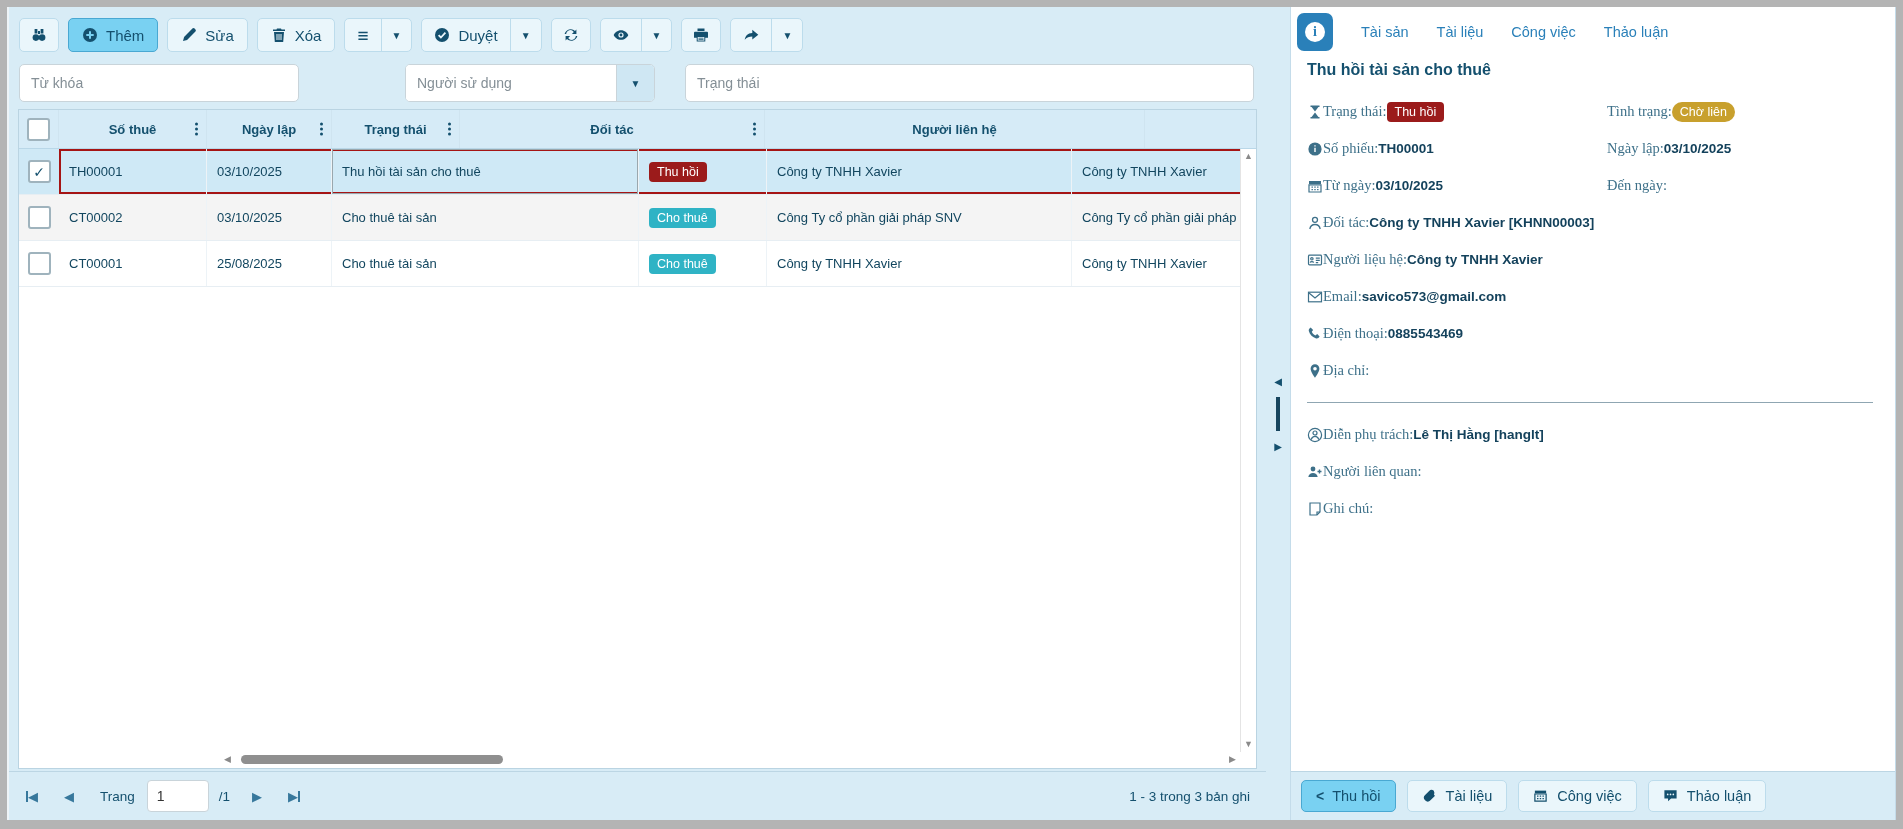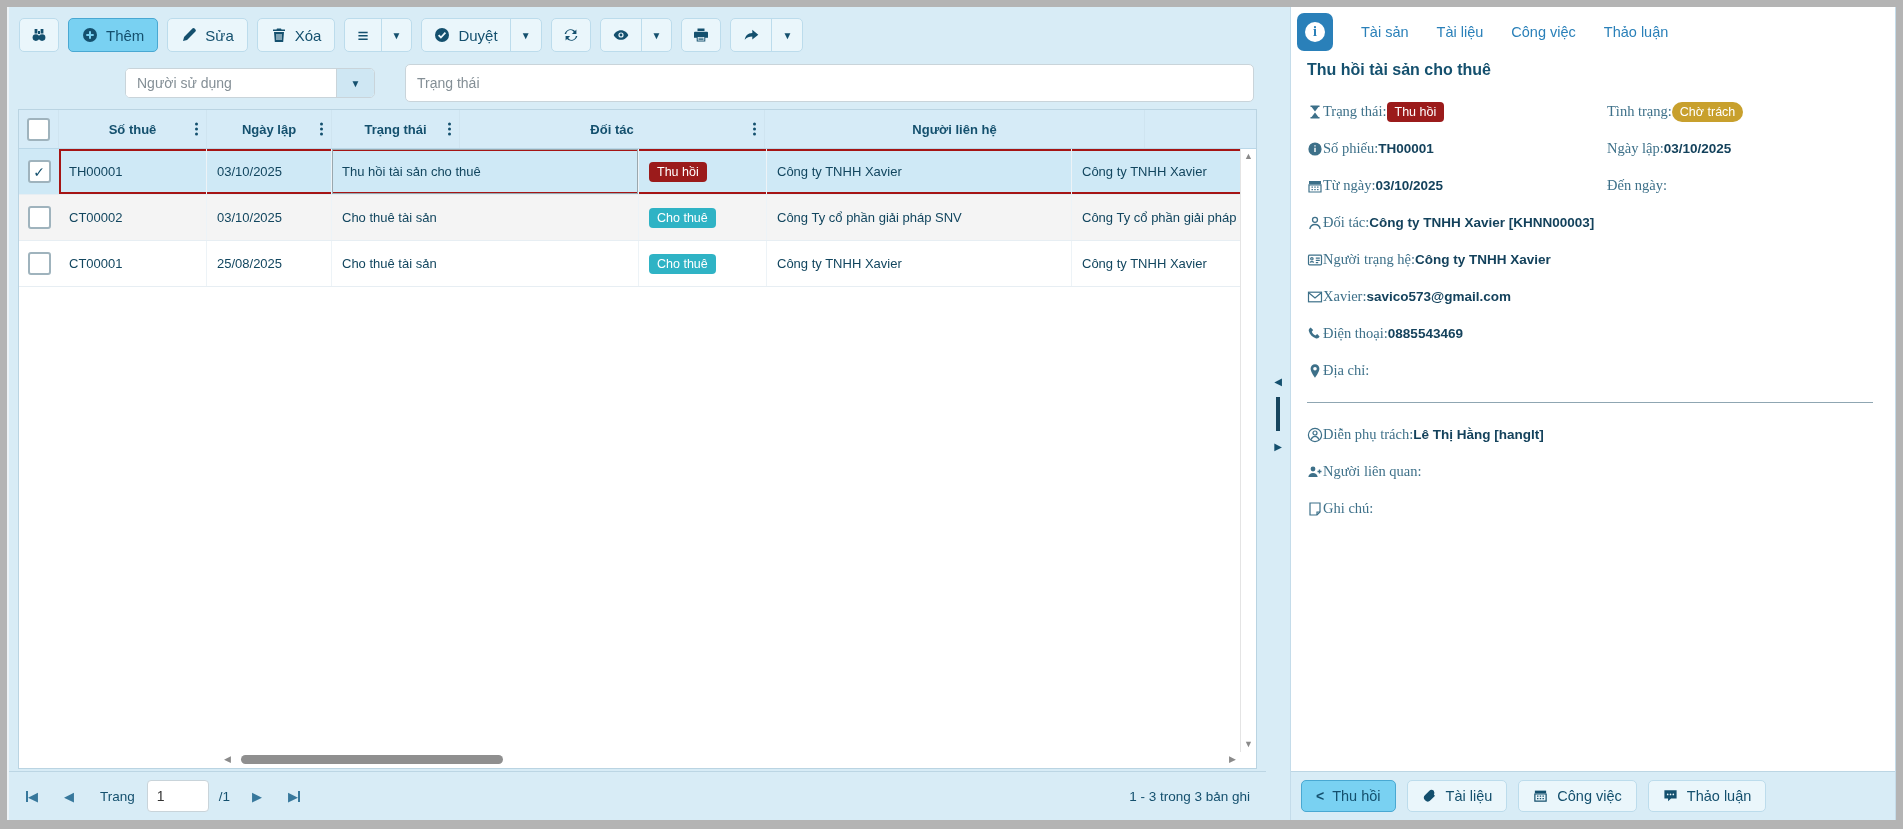--- a/index.html
+++ b/index.html
@@ -30,21 +30,21 @@
   .ticon{width:16px;height:16px;display:inline-block;}
   .ticon svg{width:16px;height:16px;display:block;fill:var(--navy);}
   .menu-glyph{font-size:19px;font-weight:bold;color:var(--navy);line-height:1;}
   
   .filters{display:flex;align-items:center;margin:9px 0 0 10px;height:38px;}
   .inp{height:38px;border:1px solid #c9d4da;border-radius:5px;background:#fff;
     padding:0 11px;font-size:14px;color:#333;box-sizing:border-box;outline:none;}
   .inp::placeholder{color:#848f96;}
   .f-keyword{width:280px;}
   .gap1{width:106px;}
-  .combo{display:flex;width:250px;height:30px;border:1px solid #c9d4da;border-radius:5px;
+  .combo{display:flex;width:250px;height:38px;border:1px solid #c9d4da;border-radius:5px;
     background:#fff;overflow:hidden;box-sizing:border-box;}
   .combo input{flex:1;border:none;height:100%;padding:0 11px;font-size:14px;outline:none;min-width:0;}
   .combo input::placeholder{color:#848f96;}
   .combo .dd{width:37px;background:#cfe7f3;display:flex;align-items:center;justify-content:center;
     border-left:1px solid #c9d4da;cursor:pointer;}
   .gap2{width:30px;}
   .f-status{flex:1;margin-right:12px;}
   
   .table-wrap{position:relative;flex:1;margin:7px 9px 0 9px;background:#fff;
     border:1px solid #bad4e2;overflow:hidden;}
@@ -236,20 +236,21 @@
               </svg>
           </span>
         </span>
         <span class="seg">
           <span class="caret">▼</span>
         </span>
       </div>
     </div>
 
     <div class="filters">
+      <input class="inp f-keyword" placeholder="Từ khóa" style="">
       <div class="gap1"></div>
       <div class="combo">
         <input placeholder="Người sử dụng" style="">
         <span class="dd">
           <span class="caret">▼</span>
         </span>
       </div>
       <div class="gap2"></div>
       <input class="inp f-status" placeholder="Trạng thái" style="">
     </div>
@@ -415,21 +416,21 @@
         <span class="f-icon">
           <svg viewBox="0 0 16 16" fill="currentColor">
               <path d="M3.5 1.5h9v1.4h-9zM3.5 13.1h9v1.4h-9zM4.6 3h6.8L8 7.6zM8 8.4l3.4 4.6H4.6z"></path>
             </svg>
         </span>
         <span class="f-label">Trạng thái:</span>
         <span class="badge red">Thu hồi</span>
       </div>
       <div class="field">
         <span class="f-label">Tình trạng:</span>
-        <span class="badge" style="background:#c8a02d;border-radius:10px;">Chờ trách</span>
+        <span class="badge" style="background:#c8a02d;border-radius:10px;">Chờ liên</span>
       </div>
 
       <div class="field">
         <span class="f-icon">
           <svg viewBox="0 0 16 16" fill="currentColor">
               <circle cx="8" cy="8" r="6.6"></circle>
               <path d="M8 6.8v4.2M8 4.2v1.2" stroke="#fff" stroke-width="1.4" fill="none"></path>
             </svg>
         </span>
         <span class="f-label">Số phiếu:</span>
@@ -468,32 +469,32 @@
       </div>
 
       <div class="field full">
         <span class="f-icon">
           <svg viewBox="0 0 16 16" fill="none" stroke="currentColor" stroke-width="1.2">
               <rect x="1.5" y="3.2" width="13" height="9.6" rx="1"></rect>
               <circle cx="4.9" cy="6.8" r="1.2"></circle>
               <path d="M3.2 10.6c.3-1.3 3.1-1.3 3.4 0M8.8 6.2h4M8.8 8.4h4M8.8 10.6h2.4"></path>
             </svg>
         </span>
-        <span class="f-label">Người trạng hệ:</span>
+        <span class="f-label">Người liệu hệ:</span>
         <span class="f-value">Công ty TNHH Xavier</span>
       </div>
 
       <div class="field full">
         <span class="f-icon">
           <svg viewBox="0 0 16 16" fill="none" stroke="currentColor" stroke-width="1.2">
               <rect x="1.5" y="3.2" width="13" height="9.6"></rect>
               <path d="M2 4l6 5 6-5"></path>
             </svg>
         </span>
-        <span class="f-label">Xavier:</span>
+        <span class="f-label">Email:</span>
         <span class="f-value">savico573@gmail.com</span>
       </div>
 
       <div class="field full">
         <span class="f-icon">
           <svg viewBox="0 0 16 16" fill="currentColor">
               <path d="M3.7 1.6l2.4 2.4-1.3 1.8c.7 1.6 2 2.9 3.6 3.6l1.8-1.3 2.4 2.4c-.7 1.4-2 2.2-3.4 1.9-3.6-.9-6.5-3.8-7.4-7.4-.3-1.4.5-2.7 1.9-3.4z"></path>
             </svg>
         </span>
         <span class="f-label">Điện thoại:</span>

